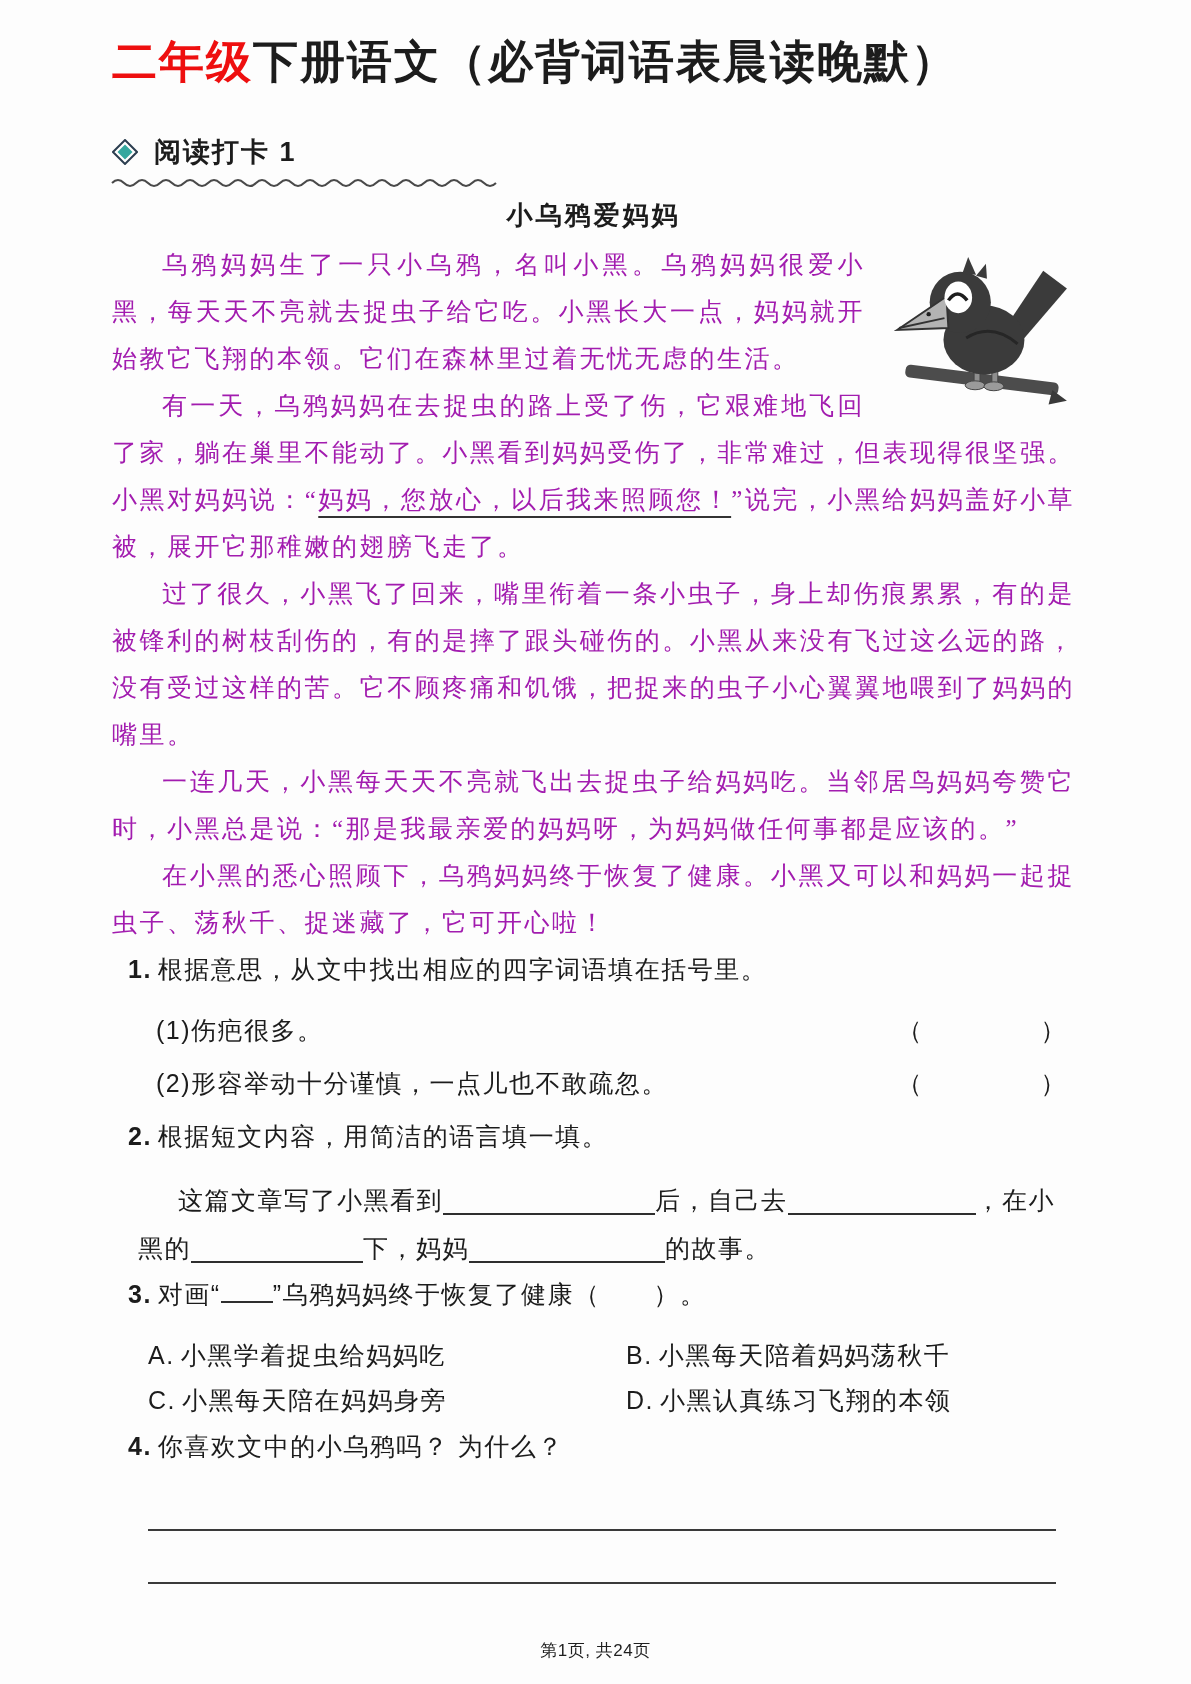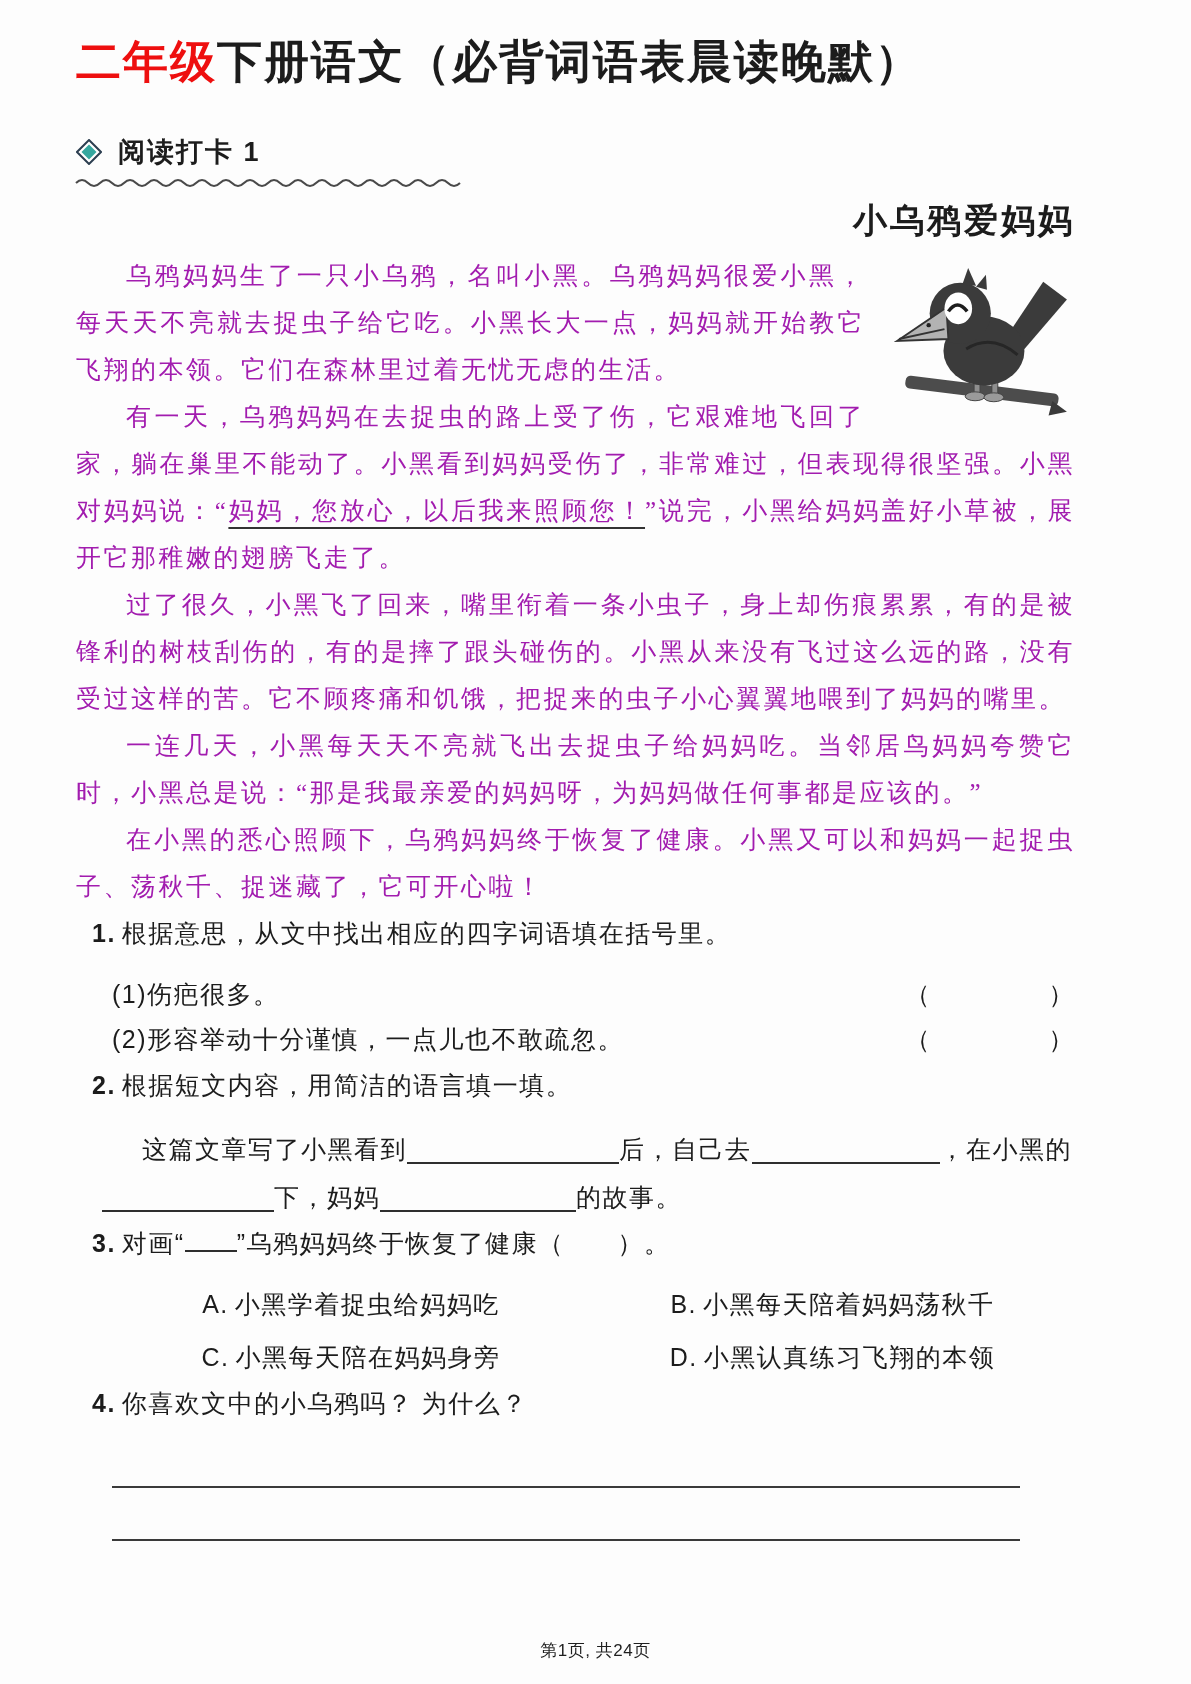--- a/index.html
+++ b/index.html
@@ -1,67 +1,66 @@
 <!DOCTYPE html>
 <html><head>
 <meta charset="utf-8">
 <style>
   html,body { margin:0; padding:0; background:#ffffff; }
   .page {
     width:1191px; height:1684px; background:#fdfdfd; position:relative;
-    box-sizing:border-box; padding:34px 116px 0 76px;
+    box-sizing:border-box; padding:34px 116px 0 112px;
     font-family:"Liberation Sans", sans-serif; color:#1c1c1c; overflow:hidden;
   }
   
   .page-title {
     font-size:45px; font-weight:bold; letter-spacing:2px; line-height:1.25;
     white-space:nowrap;
   }
   .title-red { color:#ee0f0f; }
   
   .section-header { margin-top:44px; }
   .section-row { display:flex; align-items:center; gap:16px; }
   .diamond { width:26px; height:26px; display:block; }
   .section-label { font-size:27px; font-weight:bold; letter-spacing:2px; }
   .wave { display:block; margin-top:6px; margin-left:-2px; }
   
   .article { margin-top:10px; font-family:"Liberation Serif", serif; }
   .article-title {
-    text-align:right; font-size:34px; font-weight:bold; letter-spacing:3px;
+    text-align:center; font-size:26px; font-weight:bold; letter-spacing:3px;
     margin:6px 0 8px 0; font-family:"Liberation Sans", sans-serif;
   }
   .crow-wrap { float:right; width:188px; height:158px; margin:10px 0 8px 22px; }
   .para {
     margin:0; font-size:25px; line-height:47px; letter-spacing:2.5px;
     text-align:justify; text-indent:2em; color:#a21caf;
   }
   .quote-underline {
     text-decoration:underline; text-decoration-thickness:2px;
     text-underline-offset:8px; text-decoration-color:#333;margin-top:46px;
   }
   
   .questions { font-size:25px; letter-spacing:1.5px; line-height:45px; clear:both; }
   .q-line { margin:16px; margin-top:1px; }
   .qnum { font-weight:bold; margin-right:6px; }
   .q1-item {
     display:flex; justify-content:space-between; align-items:flex-start;
-    padding-left:36px; margin:0;
+    padding-left:36px; margin:8px;
   }
   .bracket-pair { display:flex; justify-content:space-between; width:170px; flex:none; }
   .fill-para { margin:0; padding-left:26px; text-indent:1.6em; }
   .blank {
     display:inline-block; border-bottom:2px solid #2e2e2e; height:32px;
     vertical-align:baseline; transform:translateY(6px);
   }
   .q3-blank { display:inline-block; width:52px; border-bottom:2px solid #2e2e2e;
     height:26px; vertical-align:baseline; }
   .options {
     display:grid; grid-template-columns:478px 1fr; padding-left:36px;
-    row-gap:8px;
-    text-align:center;
+    row-gap:0;
   }
   .option { white-space:nowrap; }
   .opt-label { margin-right:6px; }
   
   .answer-area { margin-top:60px; padding-left:36px; }
   .answer-line { border-top:2px solid #3a3a3a; width:908px; height:0; }
   .answer-line + .answer-line { margin-top:51px; }
   
   .page-footer {
     position:absolute; bottom:22px; left:0; width:100%; text-align:center;

